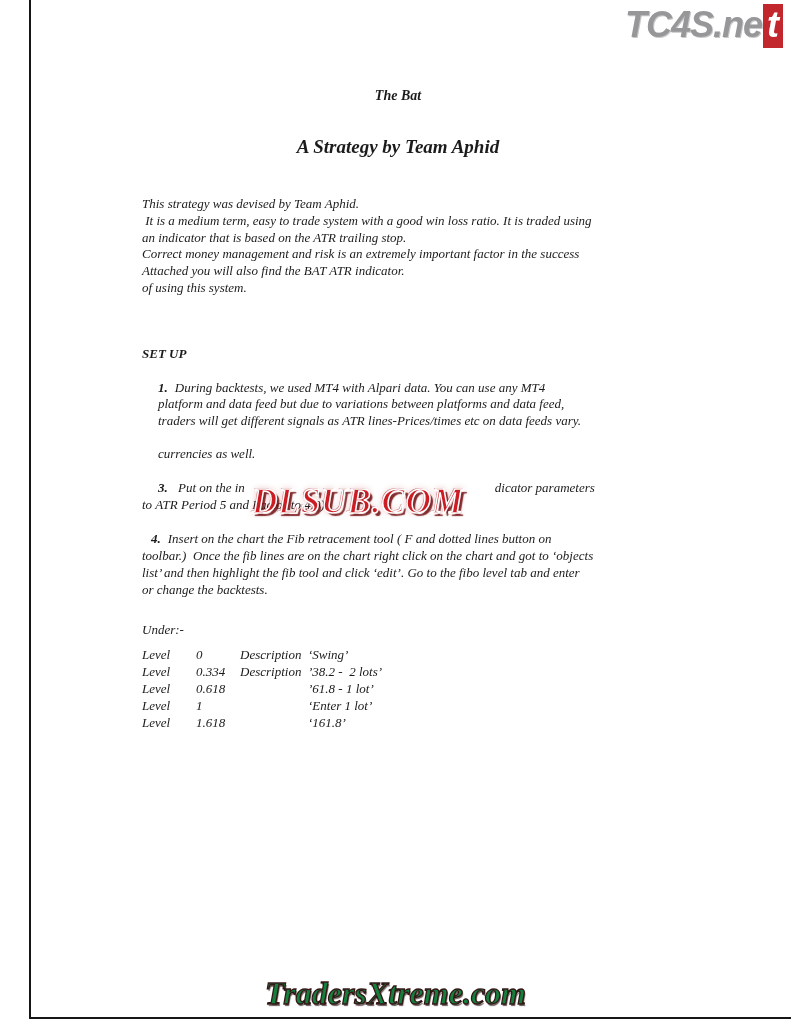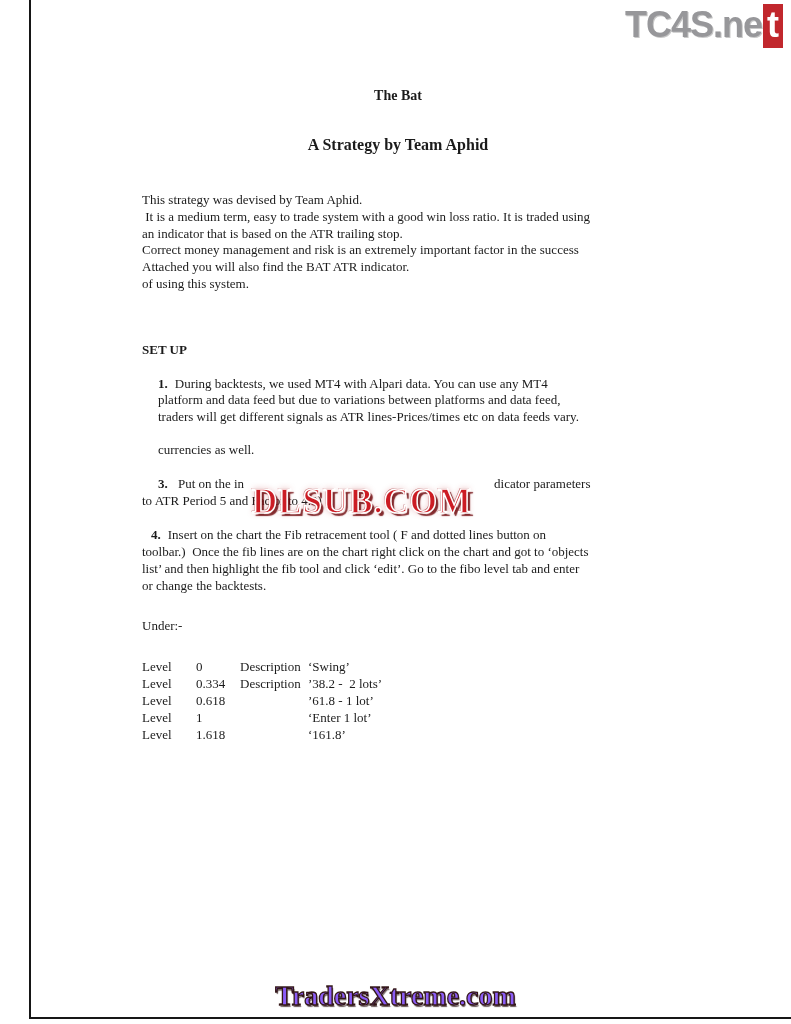--- a/index.html
+++ b/index.html
@@ -5,20 +5,21 @@
   html, body { margin: 0; padding: 0; background: #ffffff; }
   .page {
     position: relative;
     width: 791px;
     height: 1024px;
     background: #ffffff;
     overflow: hidden;
     font-family: "Liberation Serif", serif;
     font-size: 13px;
     color: #1b1b1b;
+    font-style: italic;
   }
   
   .border-left {
     position: absolute; left: 29px; top: 0; width: 2px; height: 1019px;
     background: #161616;
   }
   .border-bottom {
     position: absolute; left: 29px; top: 1017px; right: 0; height: 2px;
     background: #161616;
   }
@@ -34,34 +35,34 @@
     display: inline-block; background: #c1272d; color: #ffffff;
     padding: 0 4px 2px 4px; margin-left: 1px; letter-spacing: 0;
   }
   
   .content { position: absolute; left: 142px; top: 0; width: 512px; }
   .line { white-space: pre; line-height: 16.8px; }
   .title {
     margin-top: 88px; font-size: 14px; font-weight: bold; text-align: center;
   }
   .subtitle {
-    margin-top: 32px; font-size: 16px; font-weight: bold; text-align: center;
+    margin-top: 32px; font-size: 19px; font-weight: bold; text-align: center;
   }
   .intro { margin-top: 38px; }
   .setup-heading { margin-top: 49px; font-weight: bold; line-height: 16.8px; }
   .item1 { margin-top: 17px; }
   .item2 { margin-top: 16px; }
   .item3 { margin-top: 17px; position: relative; }
   .item4 { margin-top: 18px; }
   .indent { padding-left: 16px; }
   .indent9 { padding-left: 9px; }
   .num { font-weight: bold; margin-right: 7px; }
   .wm-gap { display: inline-block; width: 250px; }
   .under { margin-top: 23px; line-height: 16.8px; }
-  .levels { margin-top: 25px; }
+  .levels { margin-top: 9px; }
   .lrow { display: flex; line-height: 16.8px; }
   .lrow span { white-space: pre; }
   .c1 { width: 54px; }
   .c2 { width: 44px; }
   .c3 { width: 68px; }
   .c4 { flex: 1; }
   
   .dlsub {
     position: absolute; left: 252px; top: 482px; width: 300px;
     text-align: left;
@@ -72,22 +73,22 @@
     text-shadow:
       3px 3px 1px rgba(110, 8, 12, 0.85),
       -1px -1px 0 rgba(150, 20, 24, 0.6),
       0 0 6px rgba(180, 30, 34, 0.35);
   }
   
   .bottom-wm {
     position: absolute; left: 0; right: 0; bottom: 12px;
     text-align: center;
     font-family: "Liberation Serif", serif;
-    font-weight: bold; font-size: 28px;
-    color: #8b5cf6;
+    font-weight: bold; font-size: 32px;
+    color: #15803d;
     -webkit-text-stroke: 1.3px #321616;
     text-shadow: 1px 2px 1px rgba(40, 15, 15, 0.7);
   }
 </style>
 </head>
 <body>
 
 <div class="page">
 
   <div class="border-left"></div>

